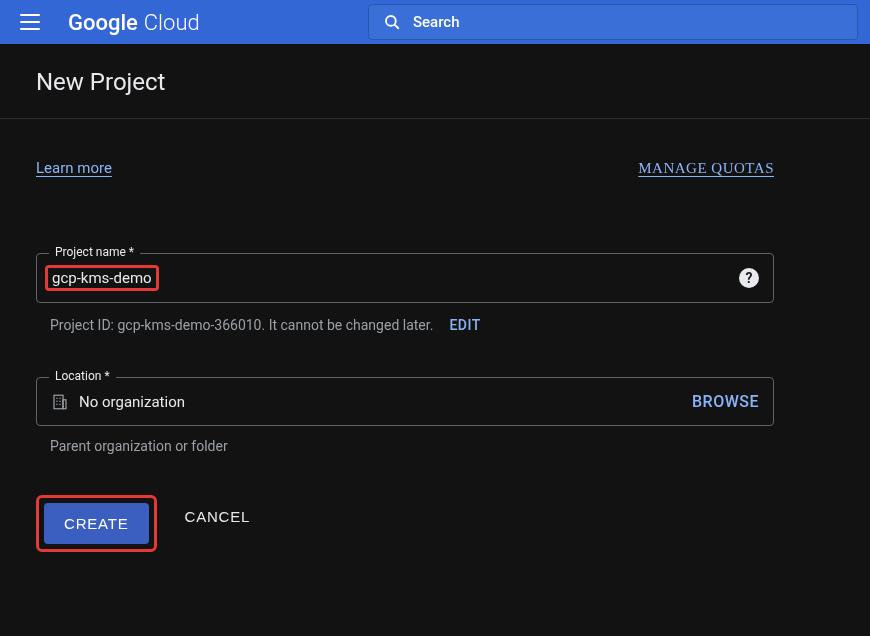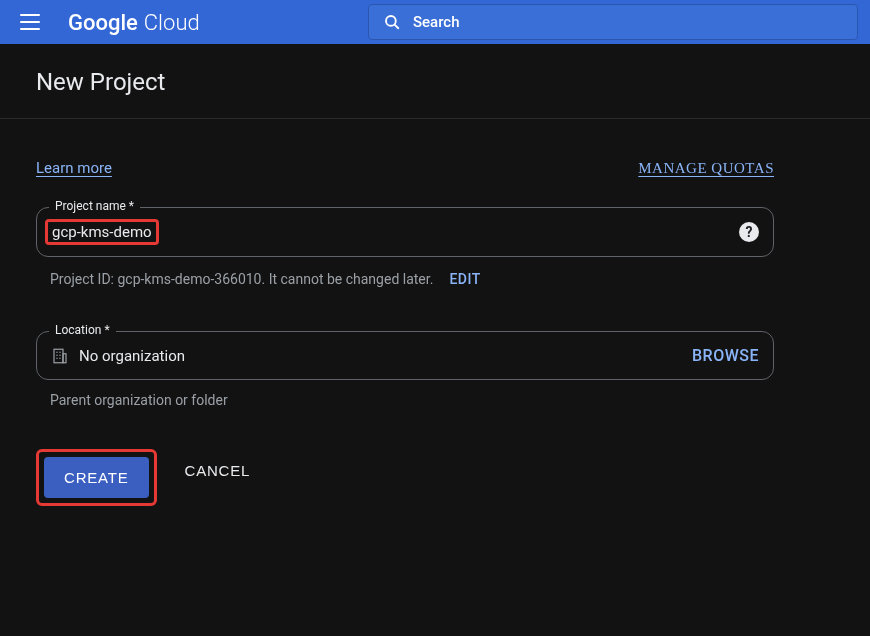--- a/index.html
+++ b/index.html
@@ -87,39 +87,39 @@
       color: #e8eaed;
     }
     .content {
       padding: 40px 36px 0;
       max-width: 810px;
     }
     .info-row {
       display: flex;
       justify-content: space-between;
       align-items: center;
-      margin-bottom: 30px;
+      margin-bottom: 76px;
     }
     .link {
       color: #8ab4f8;
       font-size: 15px;
       text-decoration: underline;
       text-underline-offset: 3px;
       cursor: pointer;
     }
     .link.upper {
       text-transform: uppercase;
       font-weight: 500;
       letter-spacing: 0.5px;
       font-family: Liberation Serif, serif;
     }
     .field {
       position: relative;
       border: 1px solid #5f6368;
-      border-radius: 12px;
+      border-radius: 4px;
       padding: 14px 14px 14px 14px;
       margin-bottom: 12px;
     }
     .field .field-label {
       position: absolute;
       top: -9px;
       left: 12px;
       background: #121212;
       padding: 0 6px;
       font-size: 12px;

